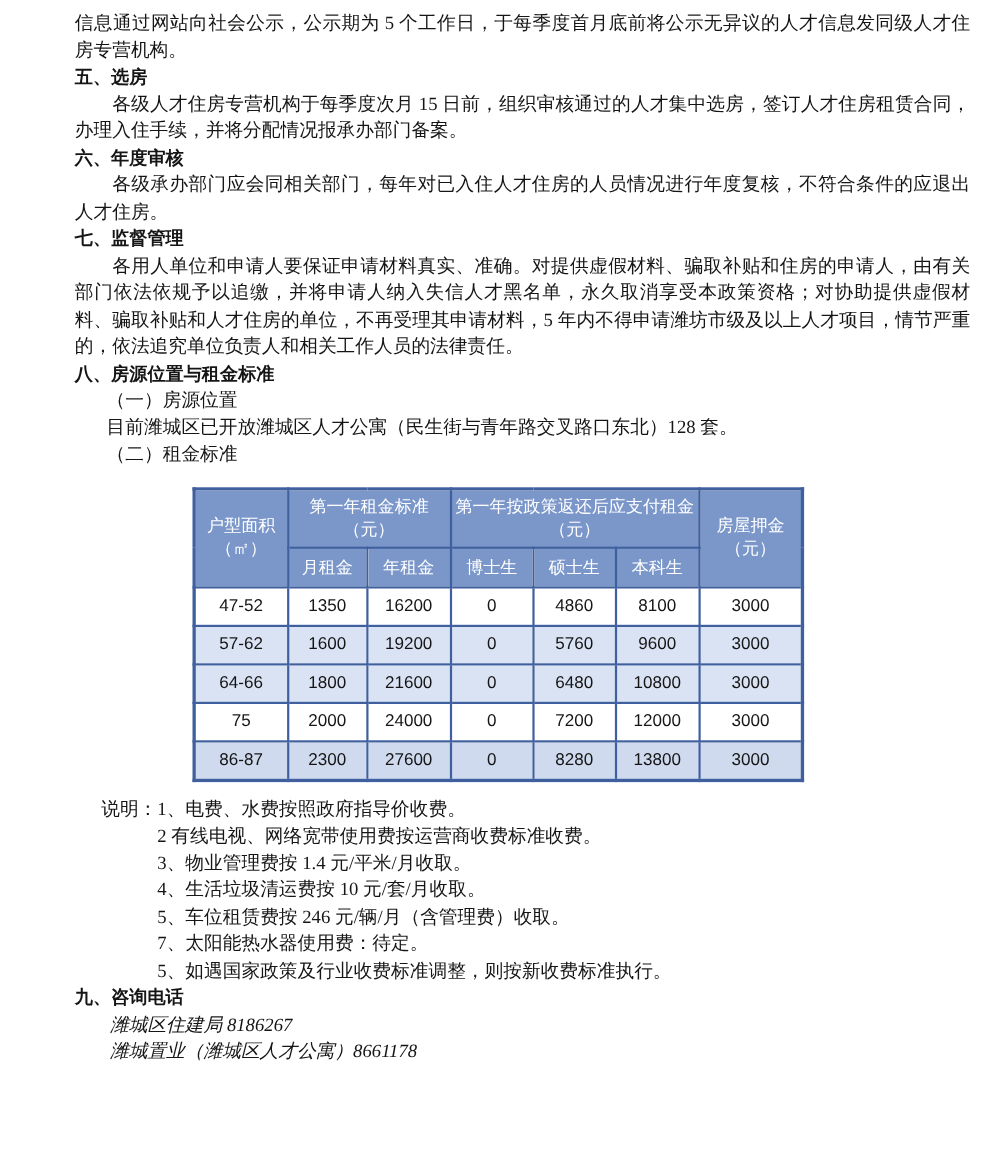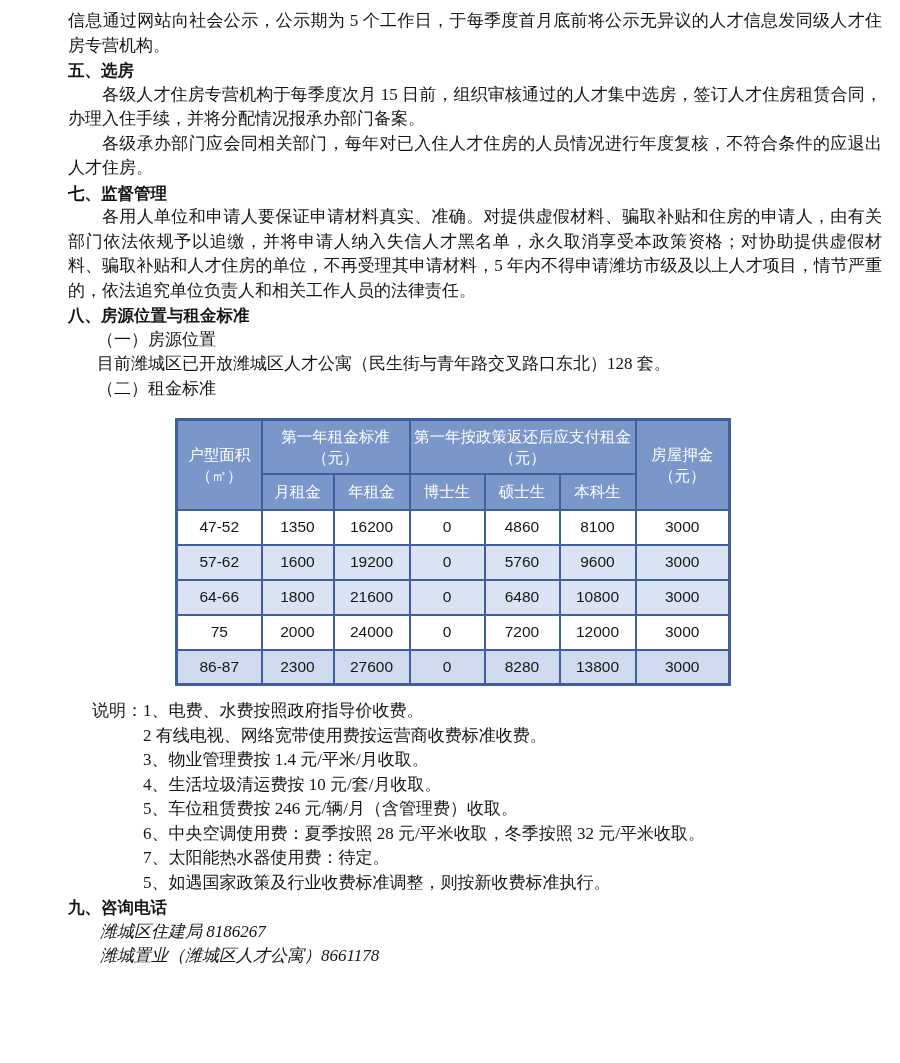--- a/index.html
+++ b/index.html
@@ -73,20 +73,21 @@
 </head>
 <body>
 
 <div class="page">
 
   <p class="continuation">信息通过网站向社会公示，公示期为 5 个工作日，于每季度首月底前将公示无异议的人才信息发同级人才住房专营机构。</p>
 
   <p class="heading">五、选房</p>
   <p class="para">各级人才住房专营机构于每季度次月 15 日前，组织审核通过的人才集中选房，签订人才住房租赁合同，办理入住手续，并将分配情况报承办部门备案。</p>
 
+  <p class="heading">六、年度审核</p>
   <p class="para">各级承办部门应会同相关部门，每年对已入住人才住房的人员情况进行年度复核，不符合条件的应退出人才住房。</p>
 
   <p class="heading">七、监督管理</p>
   <p class="para">各用人单位和申请人要保证申请材料真实、准确。对提供虚假材料、骗取补贴和住房的申请人，由有关部门依法依规予以追缴，并将申请人纳入失信人才黑名单，永久取消享受本政策资格；对协助提供虚假材料、骗取补贴和人才住房的单位，不再受理其申请材料，5 年内不得申请潍坊市级及以上人才项目，情节严重的，依法追究单位负责人和相关工作人员的法律责任。</p>
 
   <p class="heading">八、房源位置与租金标准</p>
   <p class="sub">（一）房源位置</p>
   <p class="sub">目前潍城区已开放潍城区人才公寓（民生街与青年路交叉路口东北）128 套。</p>
   <p class="sub">（二）租金标准</p>
 
@@ -163,21 +164,20 @@
     </tbody>
       </table>
   </div>
 
   <div class="notes">
     <p><span>说明：</span><span>1、电费、水费按照政府指导价收费。</span></p>
     <p class="note-item">2 有线电视、网络宽带使用费按运营商收费标准收费。</p>
     <p class="note-item">3、物业管理费按 1.4 元/平米/月收取。</p>
     <p class="note-item">4、生活垃圾清运费按 10 元/套/月收取。</p>
     <p class="note-item">5、车位租赁费按 246 元/辆/月（含管理费）收取。</p>
-    <p class="note-item">6、中央空调使用费：夏季按照 28 元/平米收取，冬季按照 32 元/平米收取。</p>
     <p class="note-item">7、太阳能热水器使用费：待定。</p>
     <p class="note-item">5、如遇国家政策及行业收费标准调整，则按新收费标准执行。</p>
   </div>
 
 
   <p class="heading">九、咨询电话</p>
   <p class="contact-line">潍城区住建局 8186267</p>
   <p class="contact-line">潍城置业（潍城区人才公寓）8661178</p>
 
 </div>

